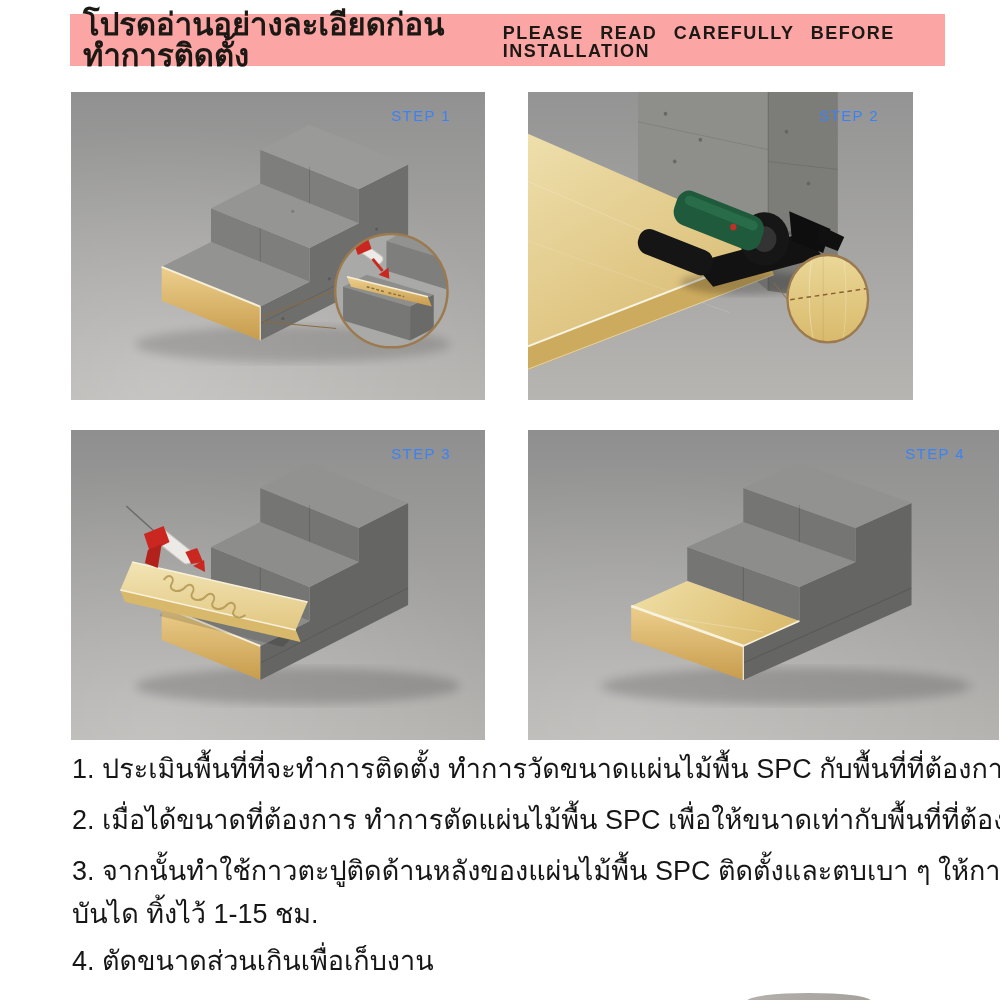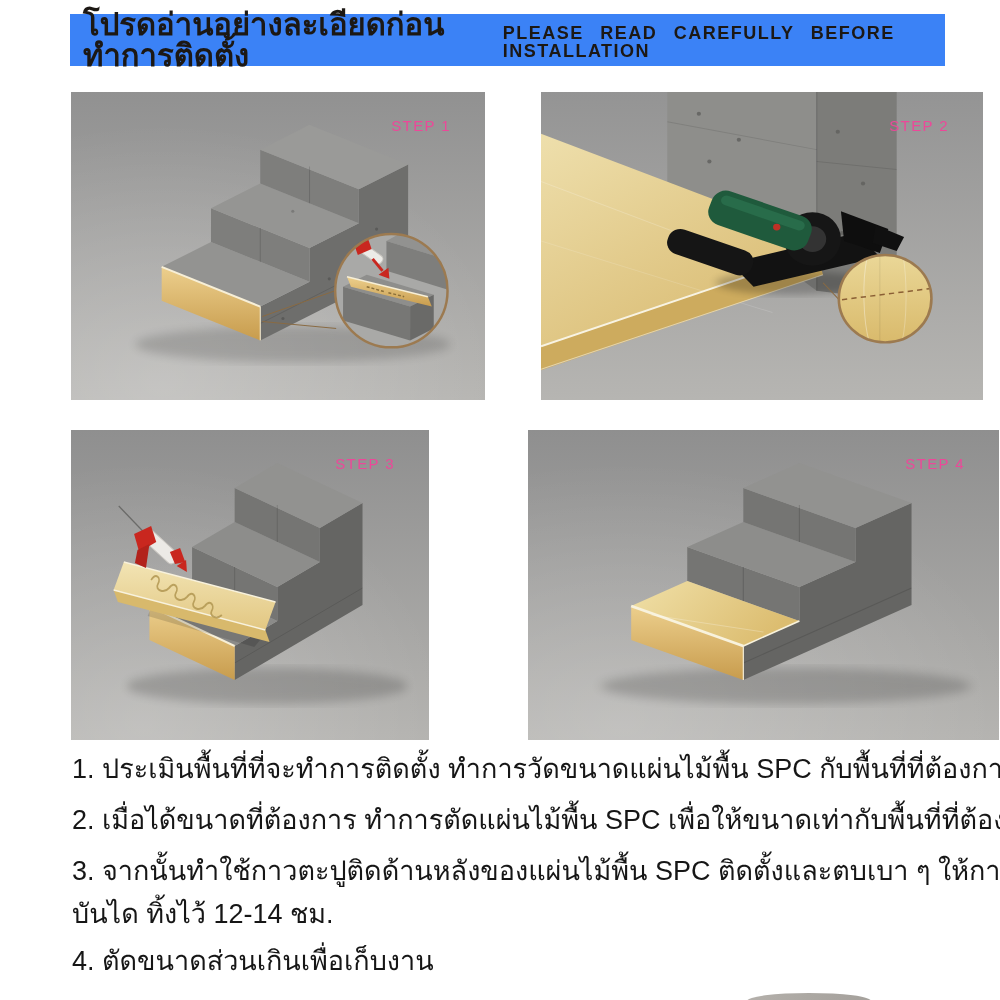--- a/index.html
+++ b/index.html
@@ -1,34 +1,34 @@
 <!DOCTYPE html>
 <html><head>
 <meta charset="utf-8">
 <style>
   html,body{margin:0;padding:0;background:#ffffff;}
   .page{position:relative;width:1000px;height:1000px;background:#ffffff;overflow:hidden;
         font-family:"Liberation Sans",sans-serif;}
 
   
-  .banner{position:absolute;left:70px;top:14px;width:875px;height:52px;background:#3b82f6;
+  .banner{position:absolute;left:70px;top:14px;width:875px;height:52px;background:#fca5a5;
           display:flex;align-items:center;padding-left:13px;box-sizing:border-box;}
   .banner .th{font-weight:bold;font-size:31px;color:#1c1814;line-height:1;}
   .banner .en{font-weight:bold;font-size:18px;color:#1c1814;letter-spacing:1.5px;word-spacing:10px;
               padding-top:3px;line-height:1;}
 
   
   .panel{position:absolute;margin:0;overflow:hidden;}
   #p1{left:71px;top:92px;width:414px;height:308px;}
-  #p2{left:541px;top:92px;width:442px;height:308px;}
-  #p3{left:71px;top:430px;width:358px;height:310px;}
+  #p2{left:528px;top:92px;width:385px;height:308px;}
+  #p3{left:71px;top:430px;width:414px;height:310px;}
   #p4{left:528px;top:430px;width:471px;height:310px;}
   .panel svg{display:block;width:100%;height:100%;}
   .step-label{position:absolute;top:15px;right:34px;font-size:15px;letter-spacing:1.4px;
-              color:#ec4899;font-weight:normal;margin-top:10px;}
+              color:#3b82f6;font-weight:normal;}
 
   
   .instructions p{position:absolute;left:72px;margin:0;font-size:27px;color:#161616;
                   white-space:nowrap;line-height:1.2;}
   #line1{top:753px;} #line2{top:804px;} #line3{top:855px;} #line4{top:898px;} #line5{top:945px;text-align:center;}
 
   
   .peek{position:absolute;left:747px;top:993px;width:124px;height:16px;border-radius:50%;
         background:linear-gradient(90deg,#b4b0ab 0%,#aba7a2 55%,#a5a19c 100%);}
 </style>
@@ -302,19 +302,19 @@
         <line x1="110" y1="185" x2="210" y2="202" stroke="#ffffff" stroke-opacity="0.25"></line>
       </g>
     </svg>
     <figcaption class="step-label">STEP 4</figcaption>
   </figure>
 
   <section class="instructions">
     <p id="line1">1. ประเมินพื้นที่ที่จะทำการติดตั้ง ทำการวัดขนาดแผ่นไม้พื้น SPC กับพื้นที่ที่ต้องการติดตั้ง</p>
     <p id="line2">2. เมื่อได้ขนาดที่ต้องการ ทำการตัดแผ่นไม้พื้น SPC เพื่อให้ขนาดเท่ากับพื้นที่ที่ต้องการติดตั้ง</p>
     <p id="line3">3. จากนั้นทำใช้กาวตะปูติดด้านหลังของแผ่นไม้พื้น SPC ติดตั้งและตบเบา ๆ ให้กาวตะปูติดพื้น</p>
-    <p id="line4">บันได ทิ้งไว้ 12-14 ชม.</p>
+    <p id="line4">บันได ทิ้งไว้ 1-15 ชม.</p>
     <p id="line5">4. ตัดขนาดส่วนเกินเพื่อเก็บงาน</p>
   </section>
 
   <div class="peek"></div>
 
 </div>
 
 </body></html>

